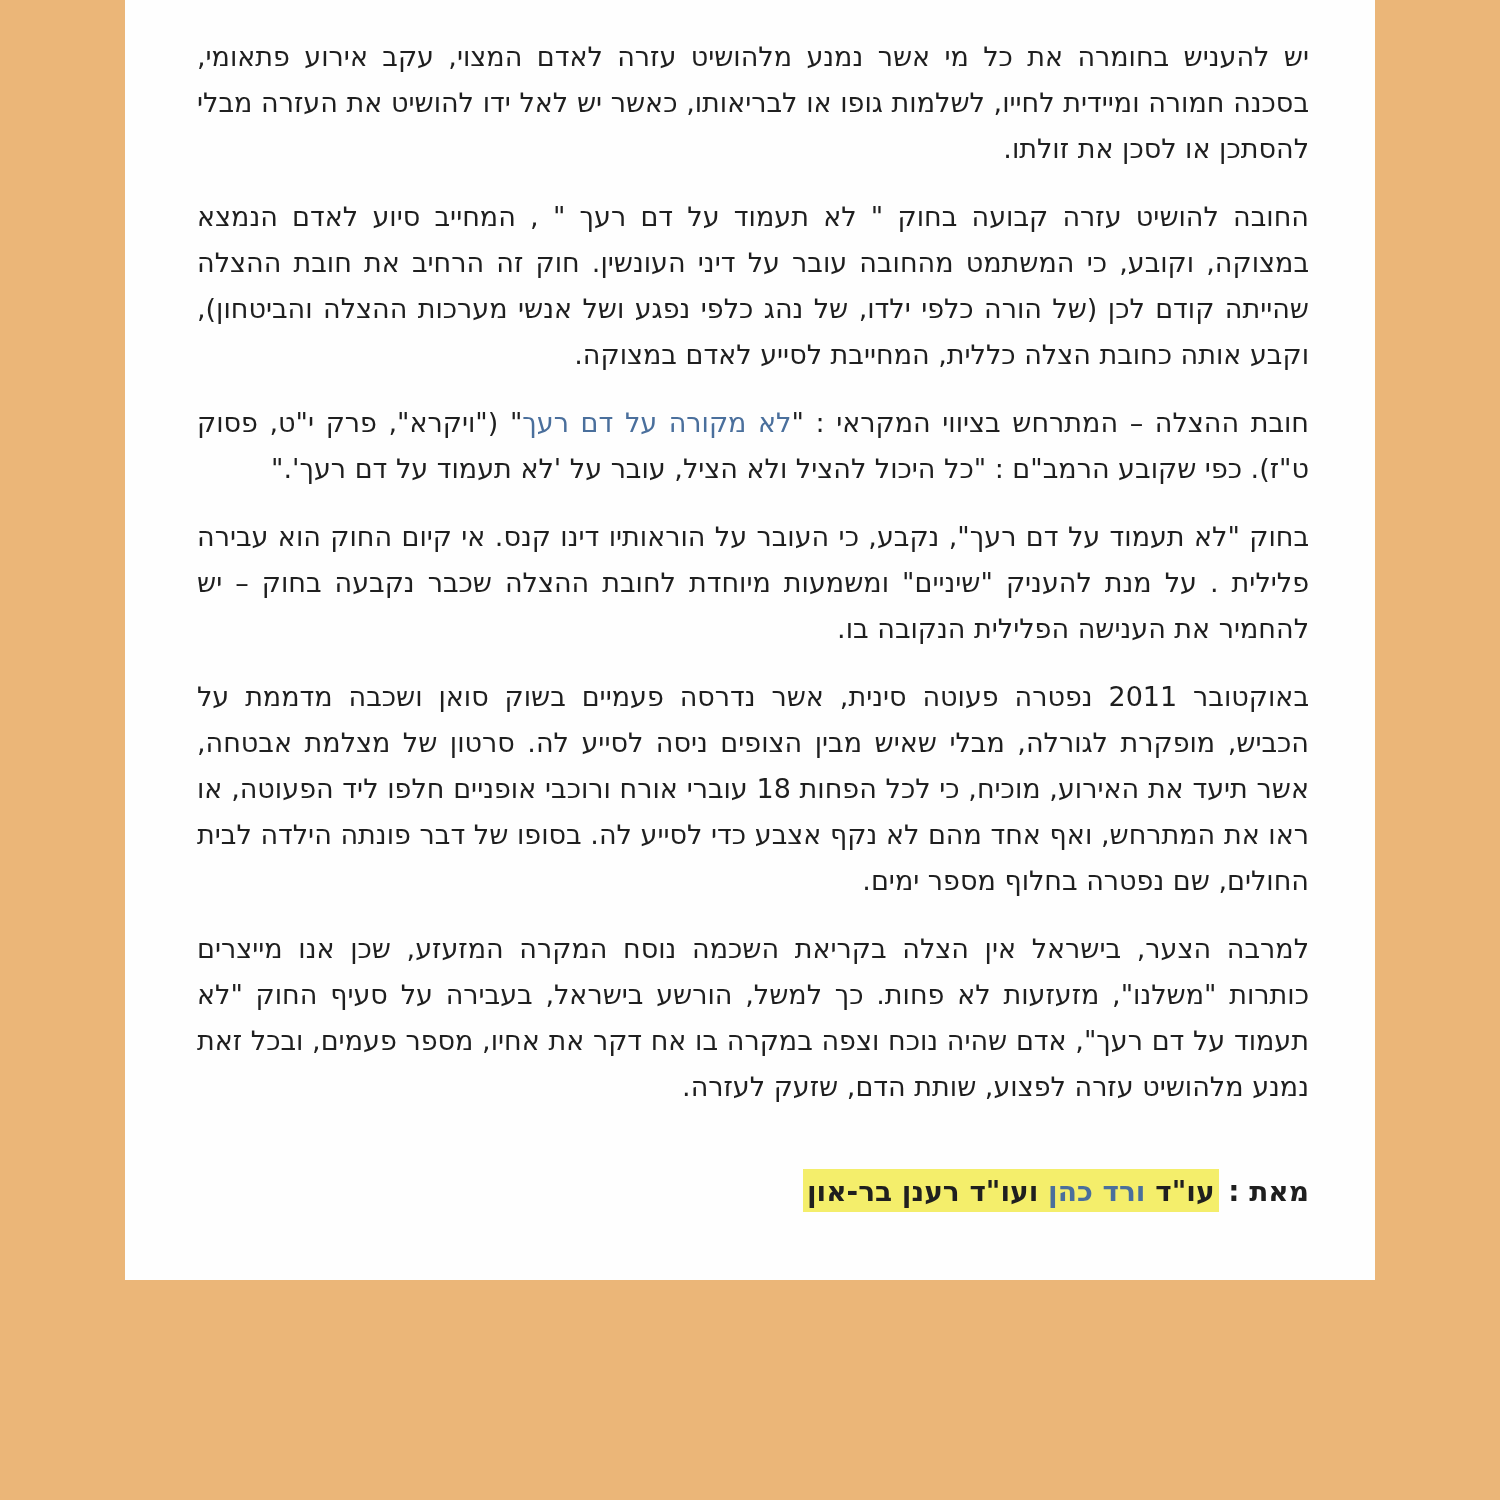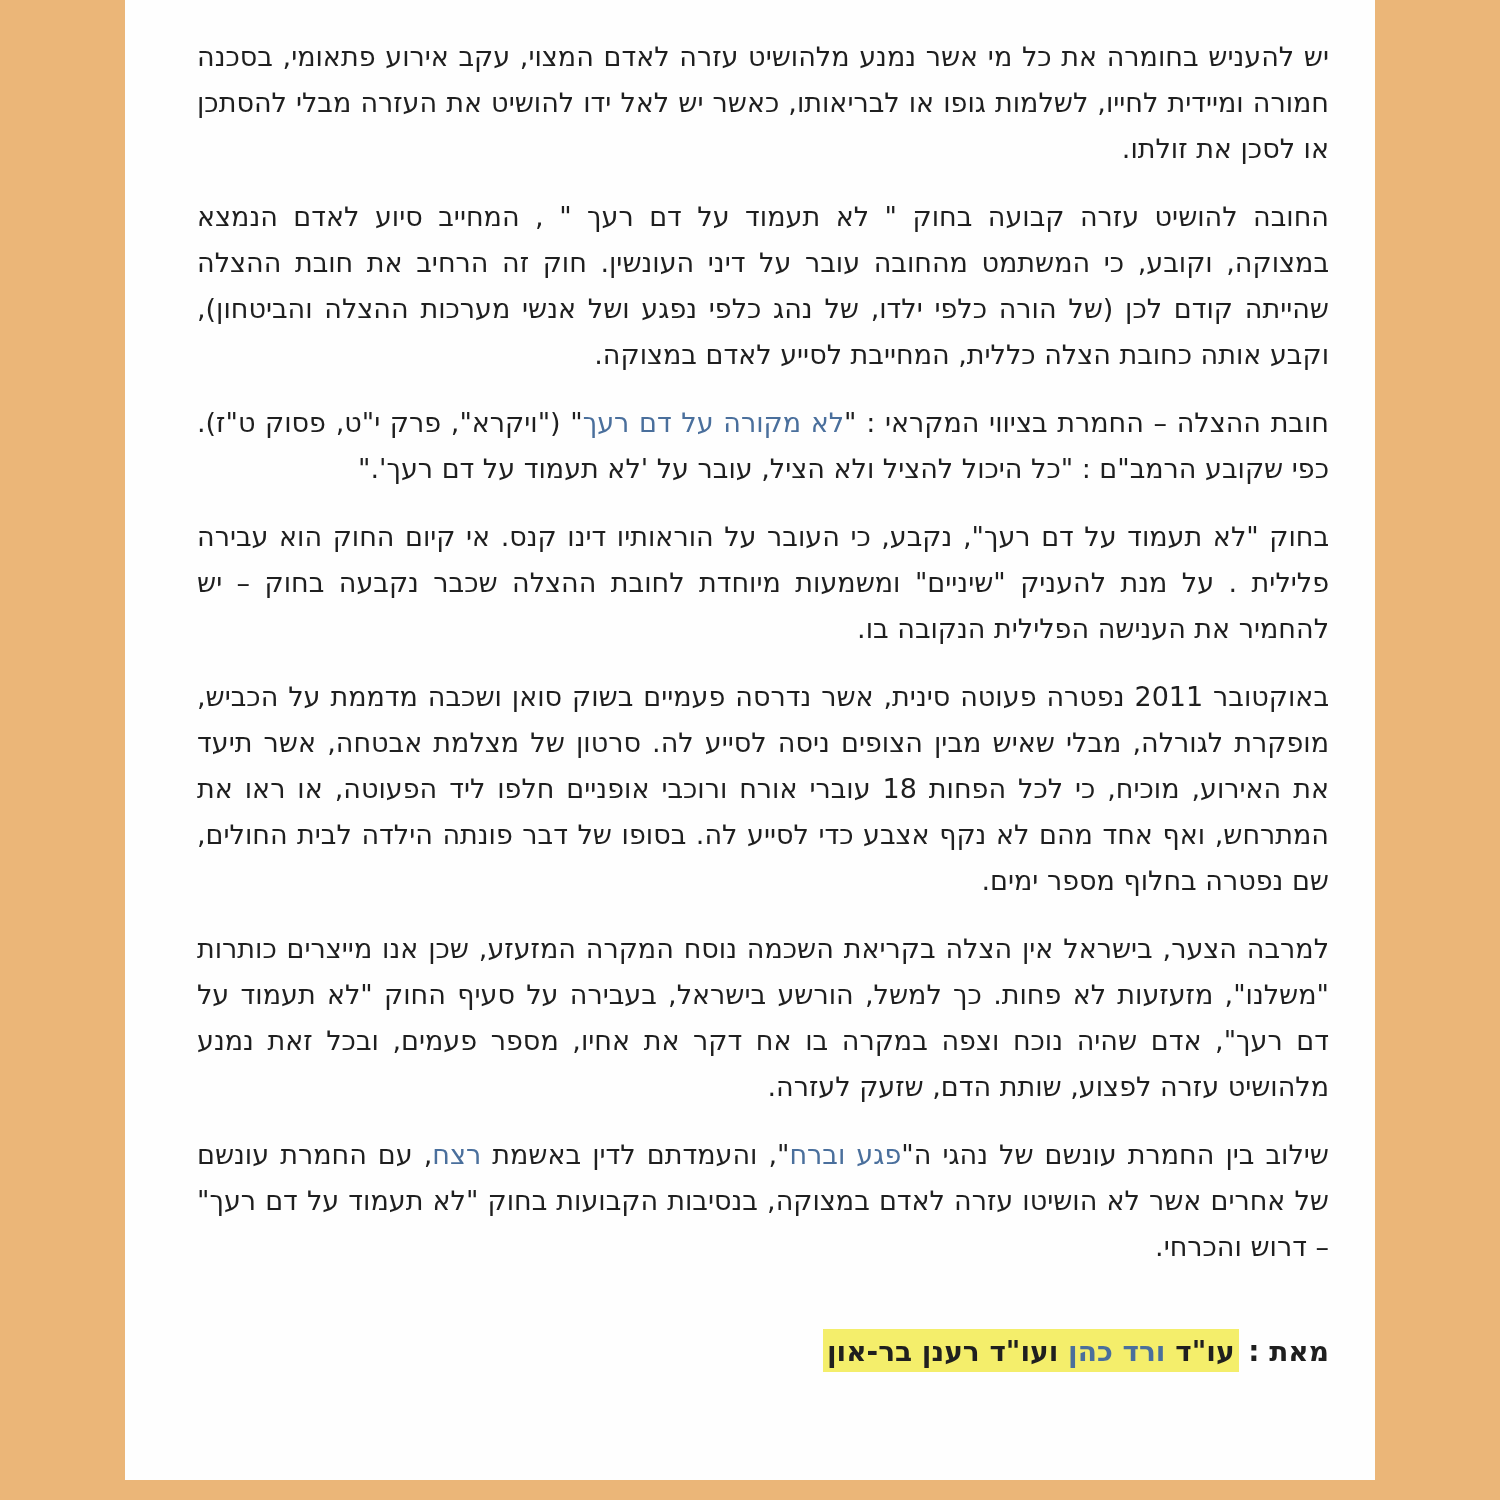--- a/index.html
+++ b/index.html
@@ -11,24 +11,24 @@
     font-family: "DejaVu Sans", "Liberation Sans", sans-serif;
   }
   body {
     background: var(--border-color, #ebb678);
   }
   .page {
     position: absolute;
     left: 125px;
     top: 0;
     width: 1250px;
-    height: 1480px;
+    height: 1280px;
     background: var(--page-bg, #fefefe);
     box-sizing: border-box;
-    padding: 34px 46px 0 72px;
+    padding: 34px 66px 0 72px;
   }
   .doc {
     direction: rtl;
     color: var(--text-color, #1f1f1f);
     font-size: 27px;
     line-height: 46px;
   }
   .doc p {
     margin: 0 0 22px 0;
     text-align: justify;
@@ -54,22 +54,21 @@
     padding: 6px 4px 4px 4px;
   }
 </style>
 </head>
 <body>
 
 <div class="page">
   <div class="doc" id="doc-body">
       <p><span>יש להעניש בחומרה את כל מי אשר נמנע מלהושיט עזרה לאדם המצוי, עקב אירוע פתאומי, בסכנה חמורה ומיידית לחייו, לשלמות גופו או לבריאותו, כאשר יש לאל ידו להושיט את העזרה מבלי להסתכן או לסכן את זולתו.</span></p>
       <p><span>החובה להושיט עזרה קבועה בחוק " לא תעמוד על דם רעך " , המחייב סיוע לאדם הנמצא במצוקה, וקובע, כי המשתמט מהחובה עובר על דיני העונשין. חוק זה הרחיב את חובת ההצלה שהייתה קודם לכן (של הורה כלפי ילדו, של נהג כלפי נפגע ושל אנשי מערכות ההצלה והביטחון), וקבע אותה כחובת הצלה כללית, המחייבת לסייע לאדם במצוקה.</span></p>
-      <p><span>חובת ההצלה – החמרת בציווי המקראי : "</span><span class="inline-link">לא מקורה על דם רעך</span><span>" ("ויקרא", פרק י"ט, פסוק ט"ז). כפי שקובע הרמב"ם : "כל היכול להציל ולא הציל, עובר על 'לא תעמוד על דם רעך'."</span></p>
+      <p><span>חובת ההצלה – המתרחש בציווי המקראי : "</span><span class="inline-link">לא מקורה על דם רעך</span><span>" ("ויקרא", פרק י"ט, פסוק ט"ז). כפי שקובע הרמב"ם : "כל היכול להציל ולא הציל, עובר על 'לא תעמוד על דם רעך'."</span></p>
       <p><span>בחוק "לא תעמוד על דם רעך", נקבע, כי העובר על הוראותיו דינו קנס. אי קיום החוק הוא עבירה פלילית . על מנת להעניק "שיניים" ומשמעות מיוחדת לחובת ההצלה שכבר נקבעה בחוק – יש להחמיר את הענישה הפלילית הנקובה בו.</span></p>
       <p><span>באוקטובר 2011 נפטרה פעוטה סינית, אשר נדרסה פעמיים בשוק סואן ושכבה מדממת על הכביש, מופקרת לגורלה, מבלי שאיש מבין הצופים ניסה לסייע לה. סרטון של מצלמת אבטחה, אשר תיעד את האירוע, מוכיח, כי לכל הפחות 18 עוברי אורח ורוכבי אופניים חלפו ליד הפעוטה, או ראו את המתרחש, ואף אחד מהם לא נקף אצבע כדי לסייע לה. בסופו של דבר פונתה הילדה לבית החולים, שם נפטרה בחלוף מספר ימים.</span></p>
       <p><span>למרבה הצער, בישראל אין הצלה בקריאת השכמה נוסח המקרה המזעזע, שכן אנו מייצרים כותרות "משלנו", מזעזעות לא פחות. כך למשל, הורשע בישראל, בעבירה על סעיף החוק "לא תעמוד על דם רעך", אדם שהיה נוכח וצפה במקרה בו אח דקר את אחיו, מספר פעמים, ובכל זאת נמנע מלהושיט עזרה לפצוע, שותת הדם, שזעק לעזרה.</span></p>
-      <p><span>שילוב בין החמרת עונשם של נהגי ה"</span><span class="inline-link">פגע וברח</span><span>", והעמדתם לדין באשמת </span><span class="inline-link">רצח</span><span>, עם החמרת עונשם של אחרים אשר לא הושיטו עזרה לאדם במצוקה, בנסיבות הקבועות בחוק "לא תעמוד על דם רעך" – דרוש והכרחי.</span></p>
     </div>
   <div class="byline">
     <span>מאת : </span><span class="hl" id="byline-hl"><span>עו"ד </span><span class="inline-link">ורד כהן</span><span> ועו"ד רענן בר-און</span></span>
   </div>
 </div>
 
 </body></html>

